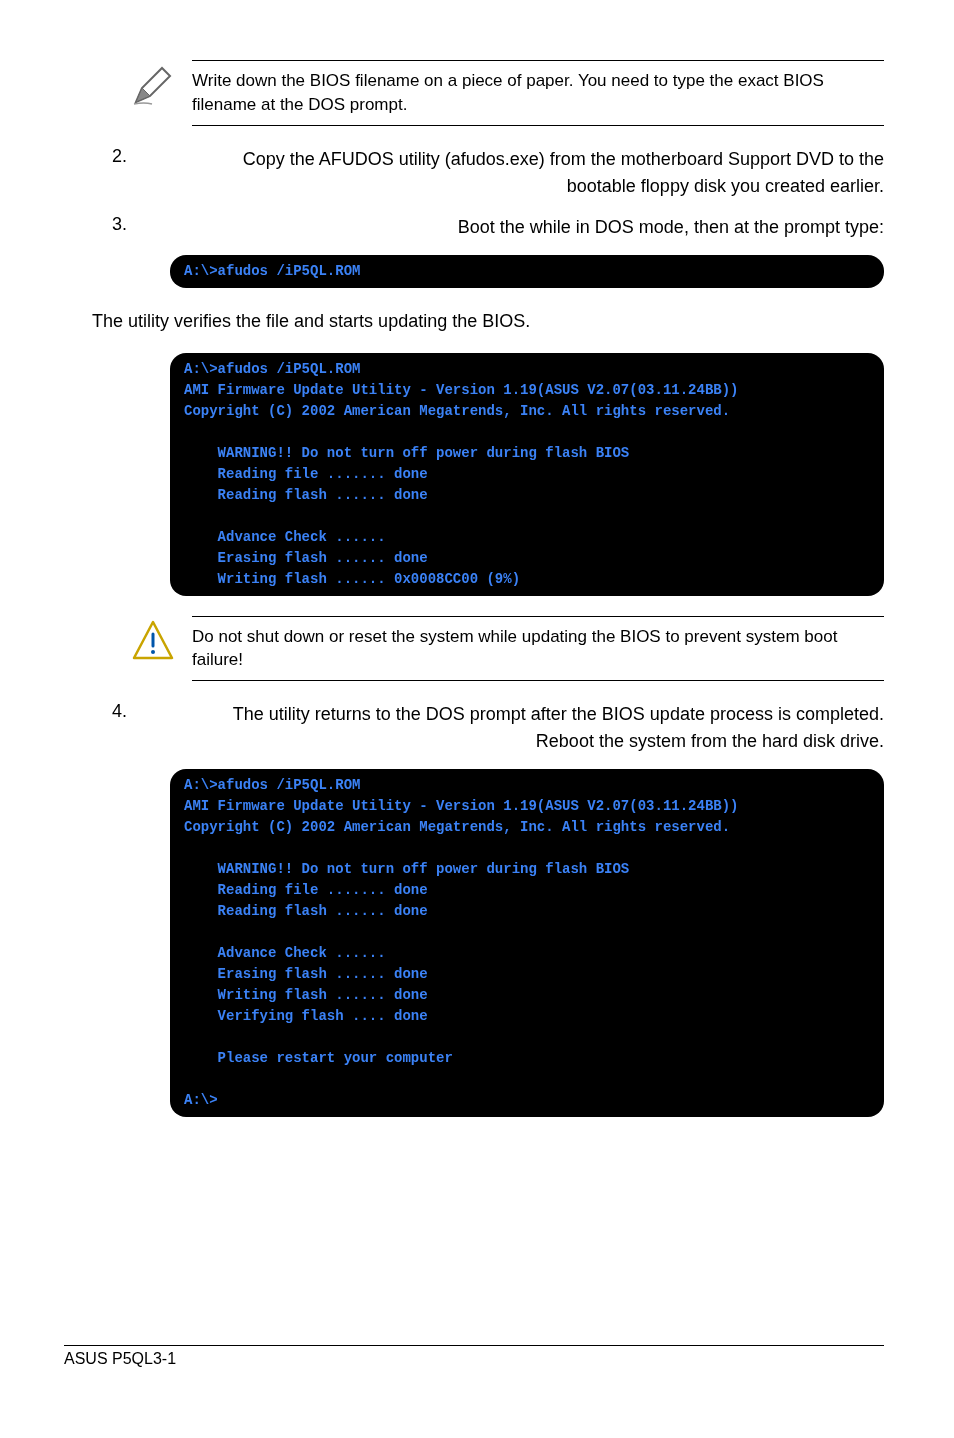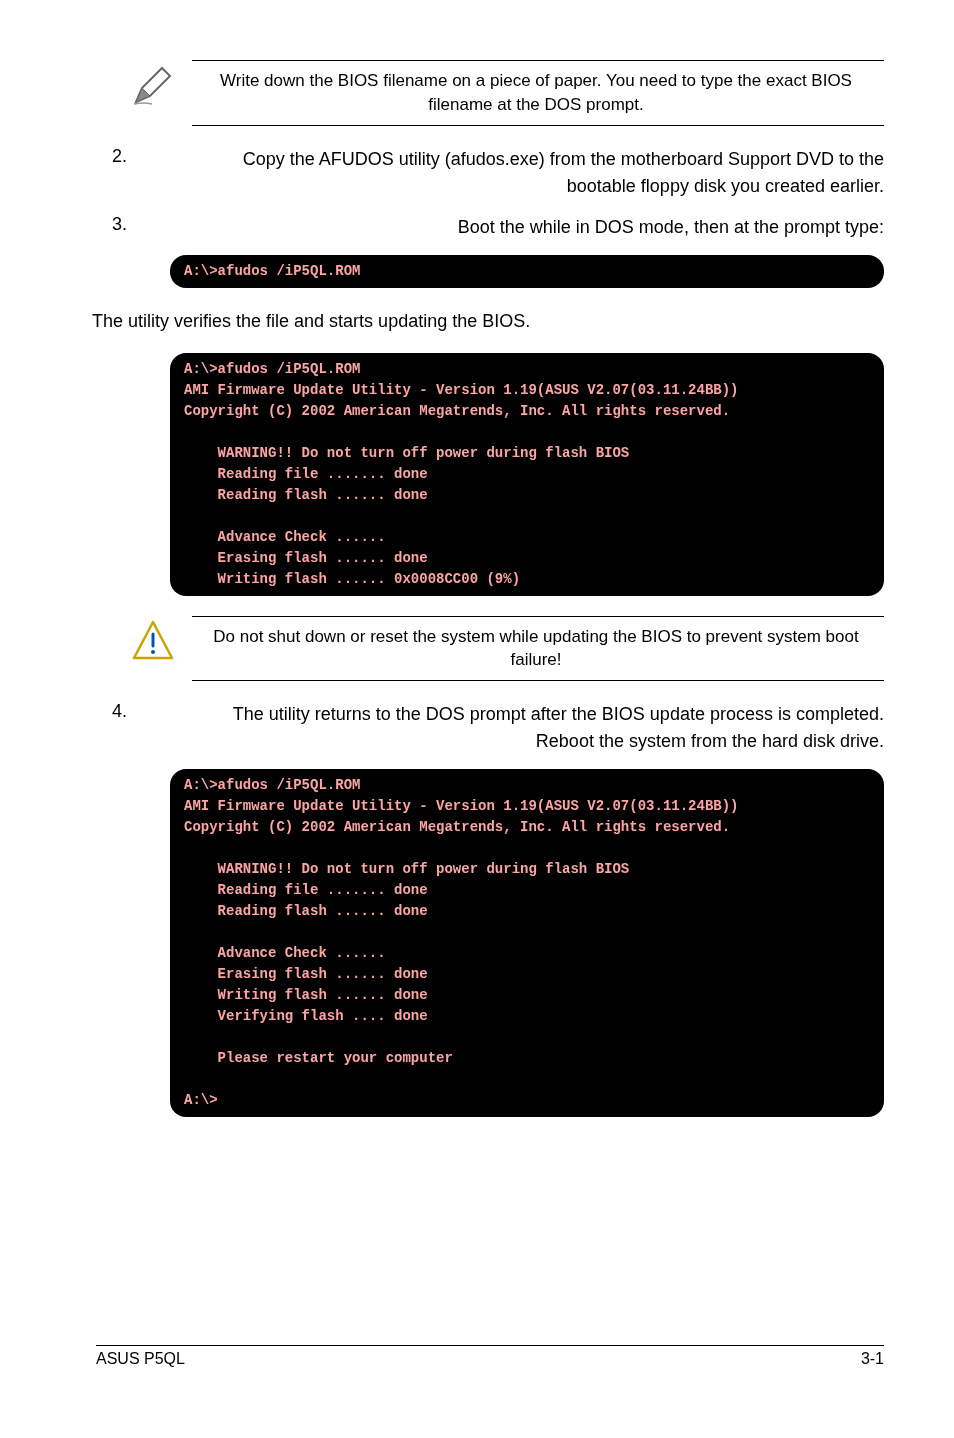--- a/index.html
+++ b/index.html
@@ -14,21 +14,20 @@
     padding: 60px 70px 30px 80px;
     box-sizing: border-box;
     min-height: 1398px;
     position: relative;
   }
   .note-block {
     display: flex;
     align-items: flex-start;
     margin-bottom: 20px;
     margin-left: 50px;
-    text-align: center;
   }
   .note-icon {
     flex-shrink: 0;
     width: 46px;
     margin-right: 16px;
     padding-top: 2px;
   }
   .note-icon svg { display: block; }
   .note-content {
     flex: 1;
@@ -66,39 +65,38 @@
     line-height: 1.5;
     margin: 12px 0 12px 90px;
   }
   .bodytext-noindent {
     font-size: 18px;
     line-height: 1.5;
     margin: 18px 12px;
   }
   .terminal {
     background: #000;
-    color: #fca5a5;
+    color: #3b82f6;
     font-family: "Courier New", monospace;
     font-size: 14px;
     font-weight: bold;
     padding: 6px 14px;
     margin: 12px 0 20px 90px;
     line-height: 1.5;
     white-space: pre;
     border-radius: 16px;
   }
   .footer {
     position: absolute;
     bottom: 30px;
-    left: 96px;
+    left: 64px;
     right: 70px;
     border-top: 1px solid #000;
     padding-top: 4px;
     display: flex;
-    justify-content: space-between;
     font-size: 16px;
   }
 </style>
 </head>
 <body>
 
 <div class="page">
 
   <div class="note-block">
     <div class="note-icon">

